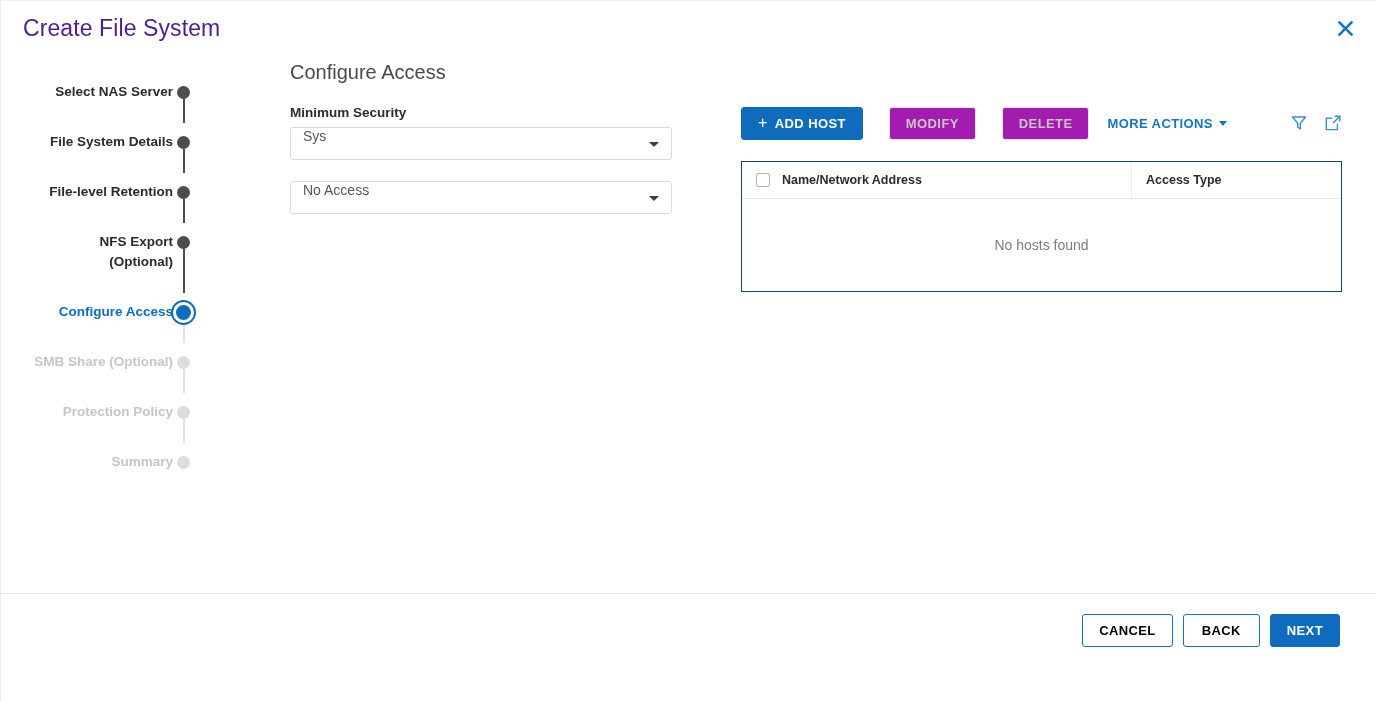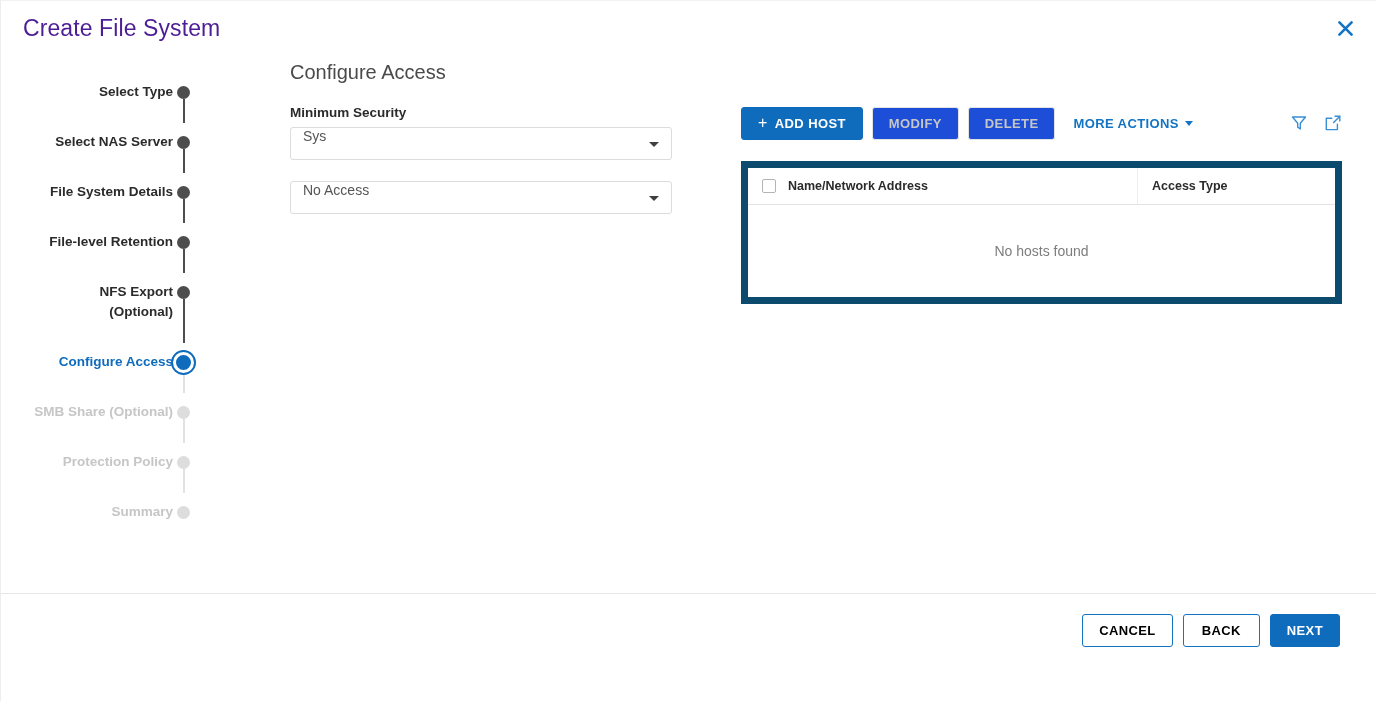--- a/index.html
+++ b/index.html
@@ -189,25 +189,25 @@
     justify-content: center;
     white-space: nowrap;
   }
   .btn-primary {
     background: #0f6cbd;
     color: #ffffff;
     border: 1px solid #0f6cbd;
   }
   .btn-primary .plus { font-size: 16px; font-weight: 400; margin-right: 7px; }
   .btn-disabled {
-    background: #1d4ed8;
+    background: #a21caf;
     color: #c6c6c6;
     border: 1px solid #e3e3e3;
     cursor: default;
-    margin-left: 9px;
+    margin-left: 26px;
   }
   .btn-link {
     background: none;
     border: none;
     color: #1274c4;
     margin-left: 14px;
     padding: 0 4px;
     display: inline-flex;
     align-items: center;
   }
@@ -227,21 +227,21 @@
     align-items: center;
     gap: 16px;
   }
   .tb-icon { cursor: pointer; display: block; line-height: 0; }
 
   
   #host-table {
     position: absolute;
     left: 0; top: 56px;
     width: 601px;
-    border: 7px solid #0c4a6e;
+    border: 1px solid #0c4a6e;
     background: #ffffff;
   }
   #host-table-header {
     display: flex;
     height: 37px;
     border-bottom: 1px solid #e4e4e4;
   }
   .th {
     display: flex;
     align-items: center;
@@ -305,25 +305,20 @@
     <div id="dialog-title">Create File System</div>
     <button id="close-button">
       <svg width="17" height="17" viewBox="0 0 17 17" aria-hidden="true">
         <path d="M2.4 2.4 L14.6 14.6 M14.6 2.4 L2.4 14.6" stroke="#1274c4" stroke-width="2.6" stroke-linecap="round"></path>
       </svg>
     </button>
   </div>
 
   <div id="steps">
 
-    <div class="step">
-      <div class="step-label">Select Type</div>
-      <div class="step-dot"></div>
-      <div class="step-line" style="top:26px;height:24px;"></div>
-    </div>
 
     <div class="step">
       <div class="step-label">Select NAS Server</div>
       <div class="step-dot"></div>
       <div class="step-line" style="top:26px;height:24px;"></div>
     </div>
 
     <div class="step">
       <div class="step-label">File System Details</div>
       <div class="step-dot"></div>

